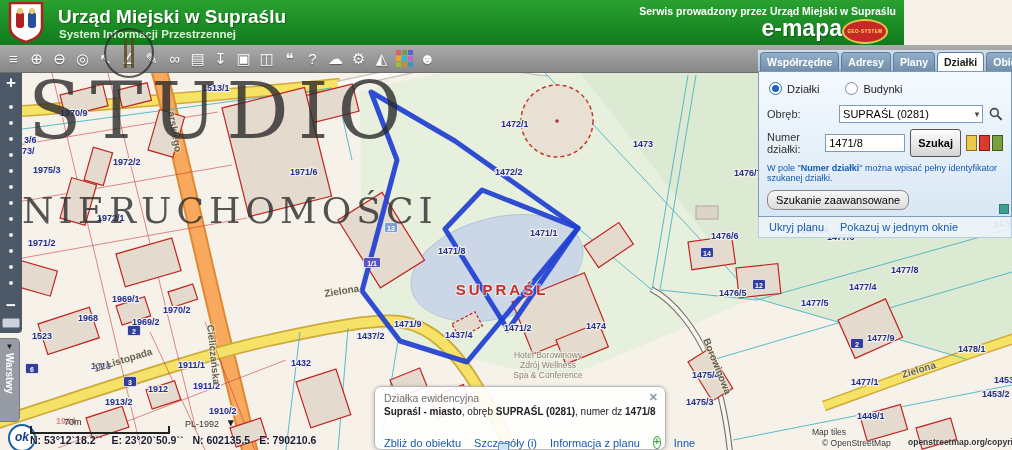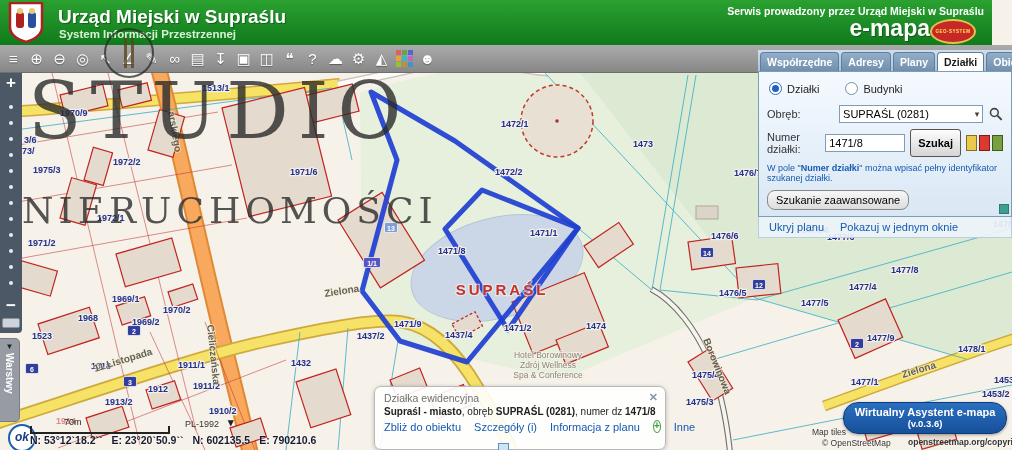--- a/index.html
+++ b/index.html
@@ -25,21 +25,21 @@
   
   #watermark{position:absolute;left:0;top:0;z-index:9;pointer-events:none;color:rgba(42,42,42,.8);}
   #wm1{position:absolute;left:28px;top:66px;font:78px "DejaVu Serif",serif;letter-spacing:9px;}
   #wm2{position:absolute;left:22px;top:190px;font:36px "DejaVu Serif",serif;letter-spacing:5px;}
   #wm-circle{position:absolute;left:104px;top:28px;width:46px;height:46px;border:2px solid rgba(42,42,42,.75);
     border-radius:50%;}
   #wm-circle:before,#wm-circle:after{content:"";position:absolute;top:8px;bottom:8px;width:3px;
     background:rgba(90,70,30,.8);}
   #wm-circle:before{left:18px;} #wm-circle:after{left:25px;}
   
-  #header{position:absolute;left:0;top:0;width:992px;height:45px;z-index:8;
+  #header{position:absolute;left:0;top:0;width:904px;height:45px;z-index:8;
     background:linear-gradient(#2aa130,#107a1c);border-bottom:2px solid #0a5c12;}
   #crest{position:absolute;left:8px;top:2px;}
   #hdr-title{position:absolute;left:58px;top:6px;color:#fff;font-weight:bold;font-size:19px;
     text-shadow:1px 1px 1px rgba(0,0,0,.35);}
   #hdr-sub{position:absolute;left:59px;top:28px;color:#d9f3d5;font-weight:bold;font-size:11.5px;}
   #hdr-note{position:absolute;right:8px;top:5px;color:#fff;font-weight:bold;font-size:10.5px;}
   #hdr-brand{position:absolute;right:62px;top:15px;color:#fff;font-size:23px;font-weight:bold;
     text-shadow:1px 1px 1px rgba(0,0,0,.3);}
   #brand-badge{position:absolute;right:16px;top:19px;width:42px;height:21px;background:#c62828;
     border:2px solid #e6c34a;border-radius:50%;color:#ffe34d;font:bold 4.5px "Liberation Sans",sans-serif;
@@ -103,21 +103,21 @@
   #panel-links a{color:#1559b3;text-decoration:none;cursor:pointer;}
   
   #popup{position:absolute;left:374px;top:386px;width:292px;height:64px;z-index:26;
     background:rgba(255,255,255,.9);border:1px solid #b9b9b9;border-radius:7px;
     box-shadow:0 1px 4px rgba(0,0,0,.25);padding:5px 9px;box-sizing:border-box;font-size:11px;}
   #popup-title{color:#707070;font-size:10.5px;}
   #popup-close{position:absolute;right:7px;top:4px;color:#8899aa;font-weight:bold;cursor:pointer;font-size:11px;}
   #popup-line{margin-top:2px;color:#222;font-size:10px;white-space:nowrap;}
   #popup-line b{font-weight:bold;}
   #popup-id{color:#909090;font-size:10px;margin-top:1px;}
-  #popup-links{margin-top:3px;display:flex;align-items:center;gap:13px;white-space:nowrap;}
+  #popup-links{margin-top:19px;display:flex;align-items:center;gap:13px;white-space:nowrap;}
   #popup-links a{color:#1559b3;text-decoration:none;cursor:pointer;}
   #plus-ic{width:11px;height:11px;border:1px solid #3f9e3f;border-radius:50%;color:#3f9e3f;
     font:bold 10px/10px "Liberation Sans",sans-serif;text-align:center;cursor:pointer;}
   #popup-grip{position:absolute;left:123px;bottom:-3px;width:9px;height:7px;background:#cfe3f7;
     border:1px solid #5b8fc9;cursor:pointer;}
   
   #statusbar{position:absolute;left:0;top:416px;width:320px;height:34px;z-index:24;}
   #ok-badge{position:absolute;left:8px;top:8px;width:24px;height:24px;border-radius:50%;background:#fff;
     border:2.5px solid #1b5fae;color:#143d85;font:bold italic 12px/23px "Liberation Sans",sans-serif;
     text-align:center;cursor:pointer;}
@@ -497,18 +497,14 @@
     <div id="crs-label">PL-1992</div>
     <div id="crs-chev">▾</div>
     <div id="coords"><span>N: 53°12`18.2``</span><span>E: 23°20`50.9``</span><span>N: 602135.5</span><span>E: 790210.6</span></div>
   </div>
 
   <div id="attribution">
       <span class="attr-frag af0">Map tiles</span>
       <span class="attr-frag af1">© OpenStreetMap</span>
       <span class="attr-frag af2">openstreetmap.org/copyright</span>
     </div>
-  <div id="assistant">
-    <div class="l1">Wirtualny Asystent e-mapa</div>
-    <div class="l2">(v.0.3.6)</div>
-  </div>
 
 </div>
 
 </body></html>

